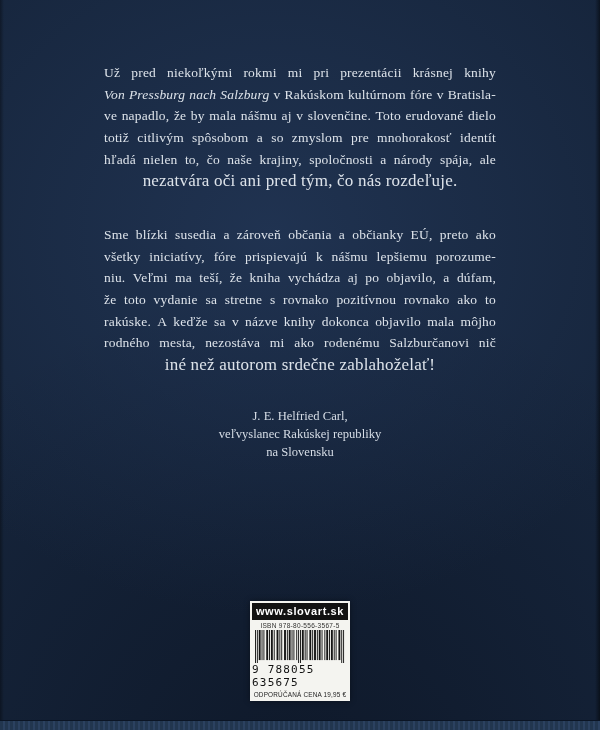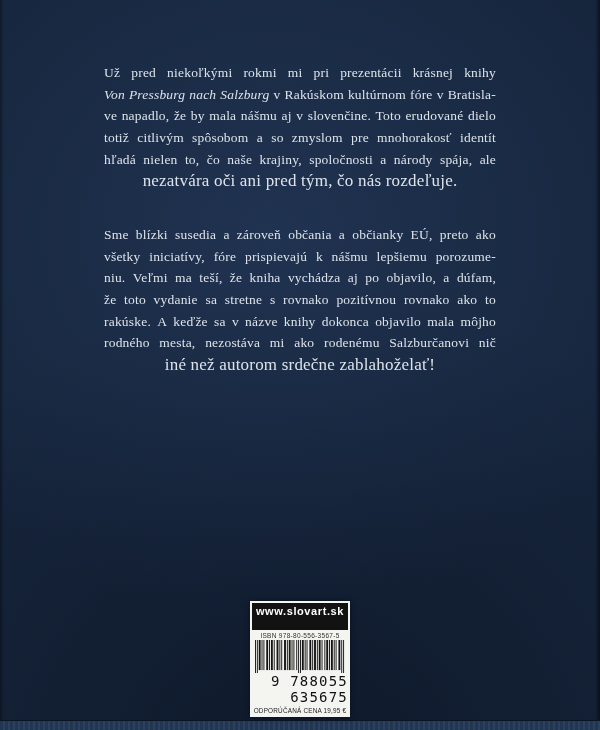--- a/index.html
+++ b/index.html
@@ -25,26 +25,26 @@
   .jline.flexed { display:flex; justify-content:space-between; }
   .cline  { line-height:21.7px; height:21.7px; font-size:17px; letter-spacing:.2px; text-align:center; }
   .it { font-style:italic; }
 
   #signature { top:407px; text-align:center; font-size:12.6px; line-height:18px; color:#d6dde6; }
 
   .label { position:absolute; left:250px; top:601px; width:100px; box-sizing:border-box;
            background:var(--label-bg,#f4f4f0); padding:2px 2px 3px;
            font-family:"Liberation Sans",sans-serif; box-shadow:0 0 6px rgba(0,0,0,.4); }
   .label-site { background:var(--bar-bg,#121212); color:#fff; font-weight:bold;
-                font-size:11px; letter-spacing:.6px; text-align:center; padding:2px 0 13px; }
+                font-size:11px; letter-spacing:.6px; text-align:center; padding:2px 0 3px; }
   .label-isbn { font-family:Liberation Sans, sans-serif; font-size:6.5px; letter-spacing:.3px;
                 text-align:center; color:#30302e; margin-top:2px; }
   .barcode { display:block; margin:1px auto 0; width:90px; height:33px; }
-  .label-ean { font-family:"DejaVu Sans Mono",monospace; font-size:14px; letter-spacing:1.2px;
-               text-align:right; color:#111; margin-top:0px; }
+  .label-ean { font-family:"DejaVu Sans Mono",monospace; font-size:11px; letter-spacing:1.2px;
+               text-align:left; color:#111; margin-top:0px; }
   .label-price { font-size:6.4px; letter-spacing:.2px; text-align:center; color:#222; margin-top:2px; }
 </style>
 </head>
 <body>
 
 <div class="stage">
   <div class="cover"></div>
   <div class="edge-left"></div>
   <div class="edge-right"></div>
   <div class="page-edge"></div>
@@ -184,20 +184,25 @@
         <span>nezostáva</span>
         <span>mi</span>
         <span>ako</span>
         <span>rodenému</span>
         <span>Salzburčanovi</span>
         <span>nič</span>
       </div>
     <div class="cline">iné než autorom srdečne zablahoželať!</div>
   </div>
 
+  <div class="textblock" id="signature">
+    <div>J. E. Helfried Carl,</div>
+    <div>veľvyslanec Rakúskej republiky</div>
+    <div>na Slovensku</div>
+  </div>
 
   <div class="label">
     <div class="label-site">www.slovart.sk</div>
     <div class="label-isbn">ISBN 978-80-556-3567-5</div>
     <svg class="barcode" viewBox="0 0 96 34" preserveAspectRatio="none" aria-hidden="true">
       <g fill="#141414">
         <rect x="0" y="0" width="1" height="34"></rect>
           <rect x="2" y="0" width="1" height="34"></rect>
         <rect x="4" y="0" width="2" height="31"></rect>
           <rect x="7" y="0" width="1" height="31"></rect>

